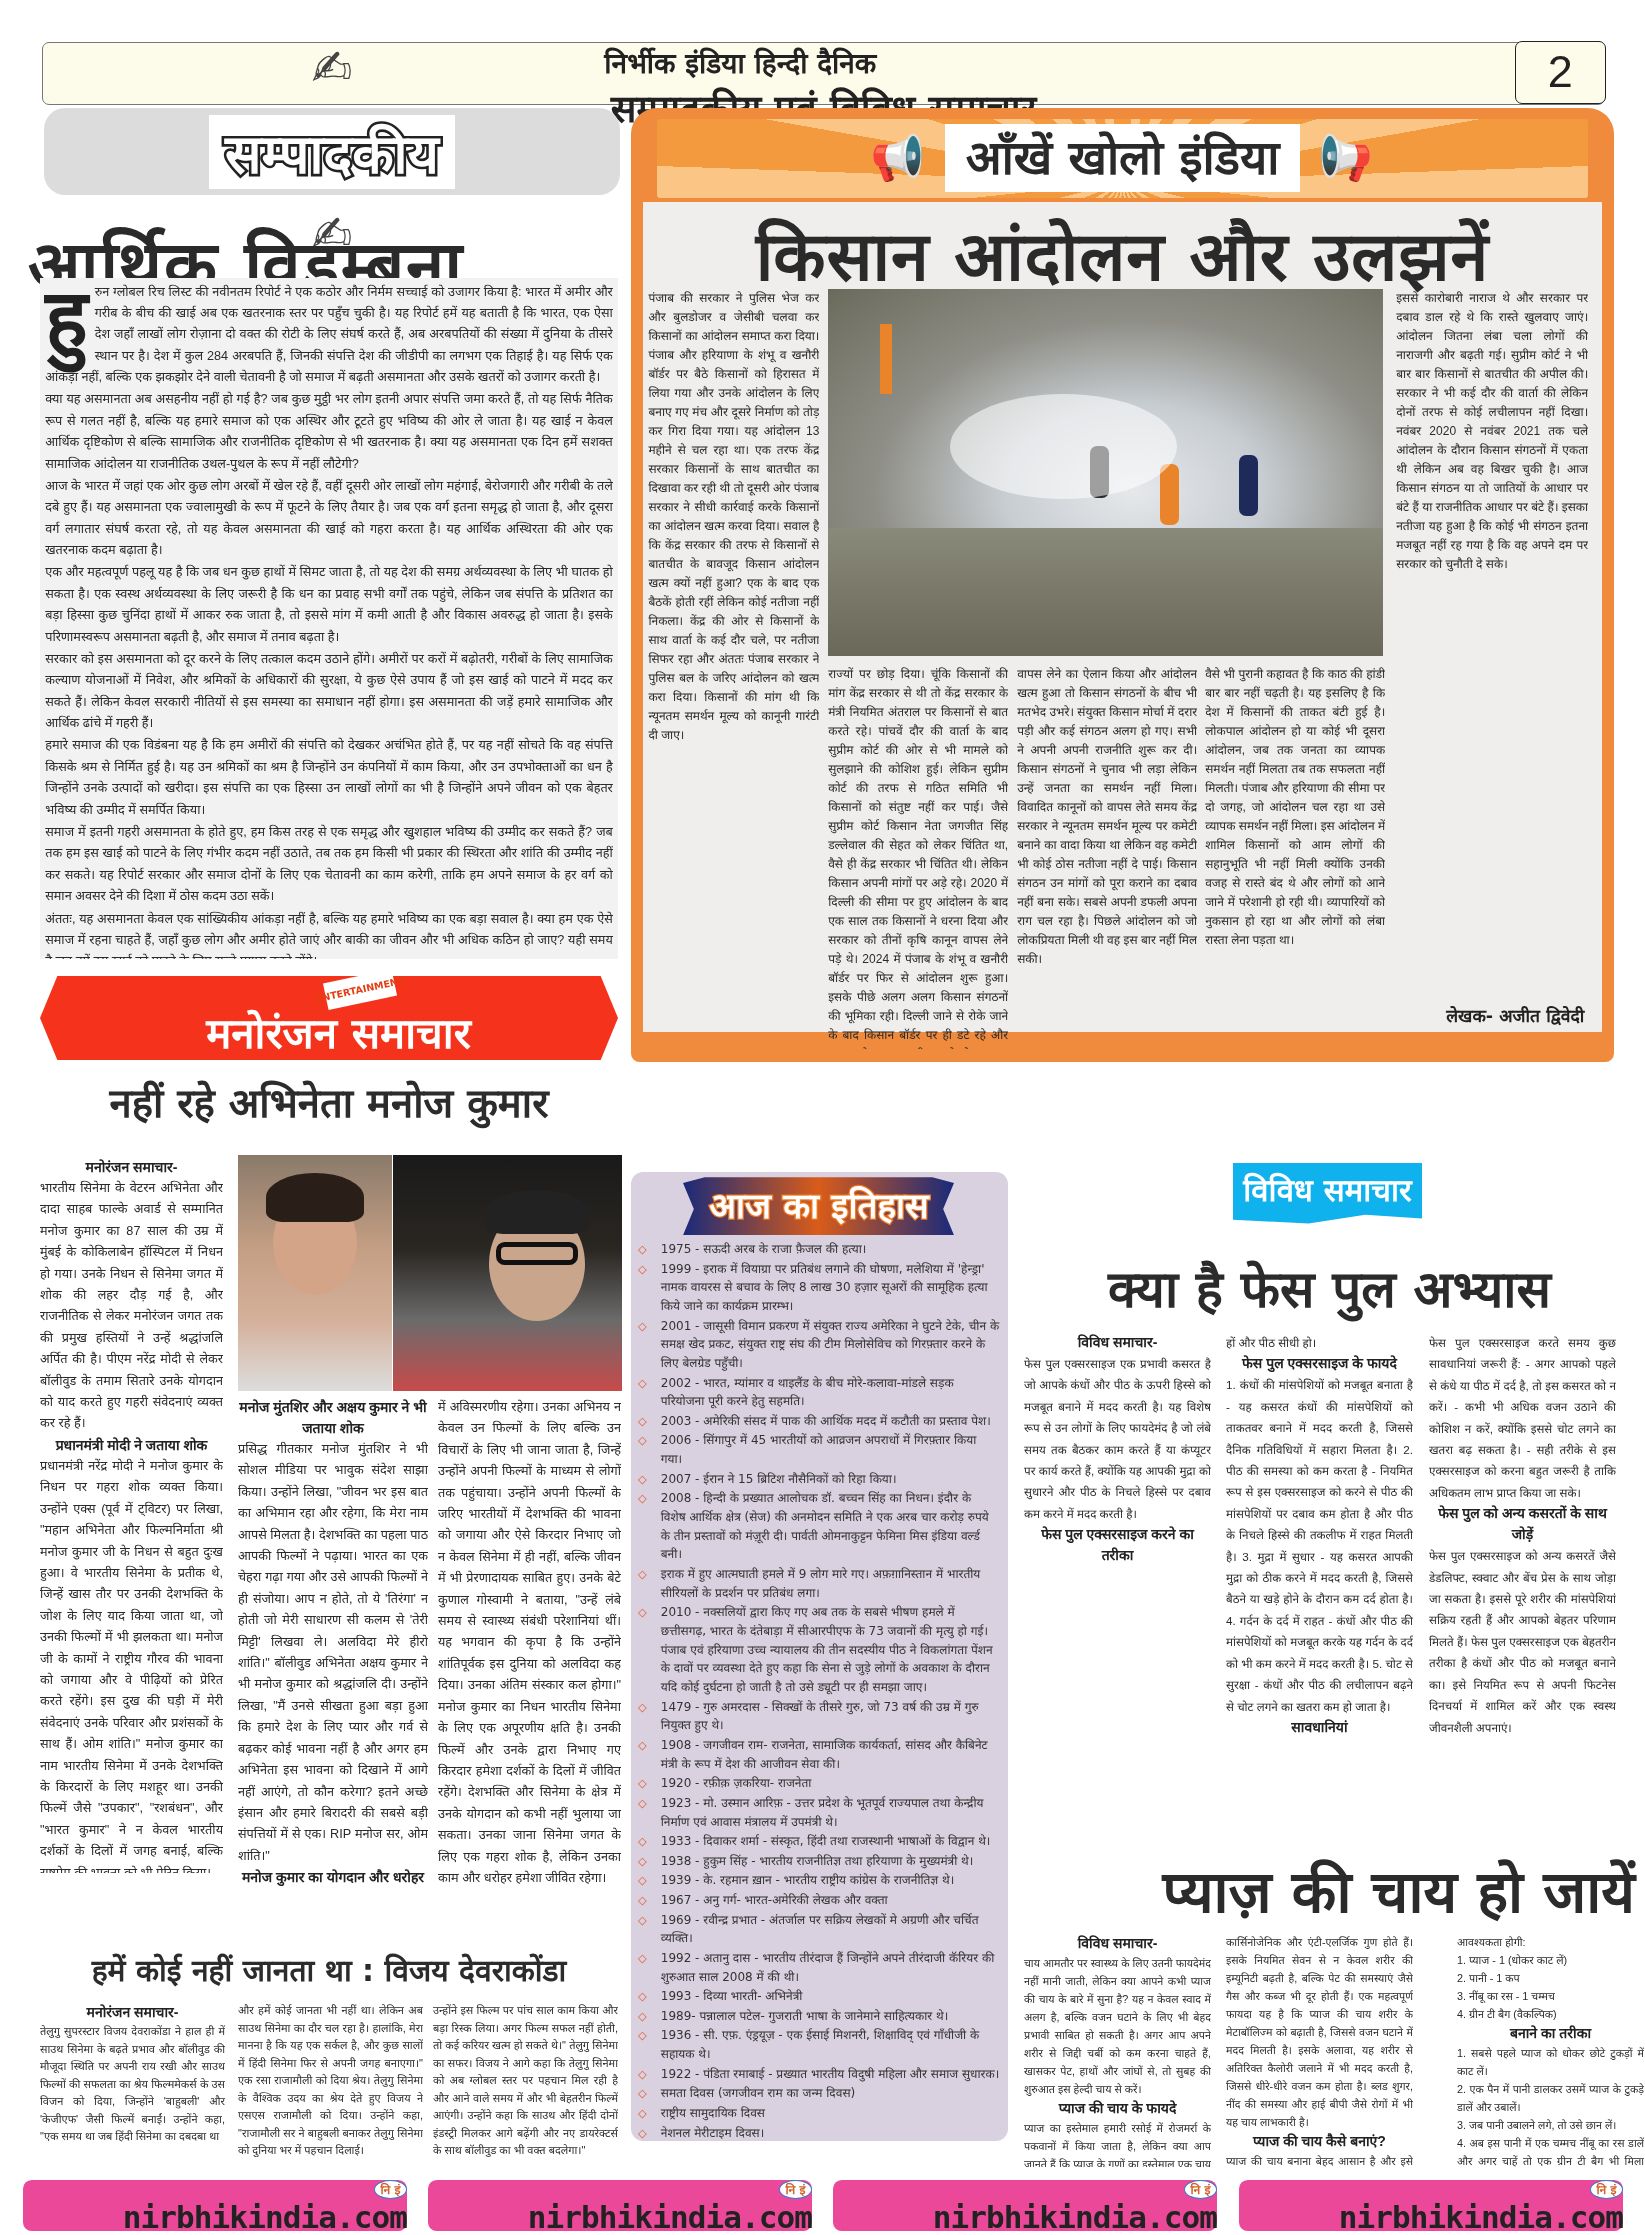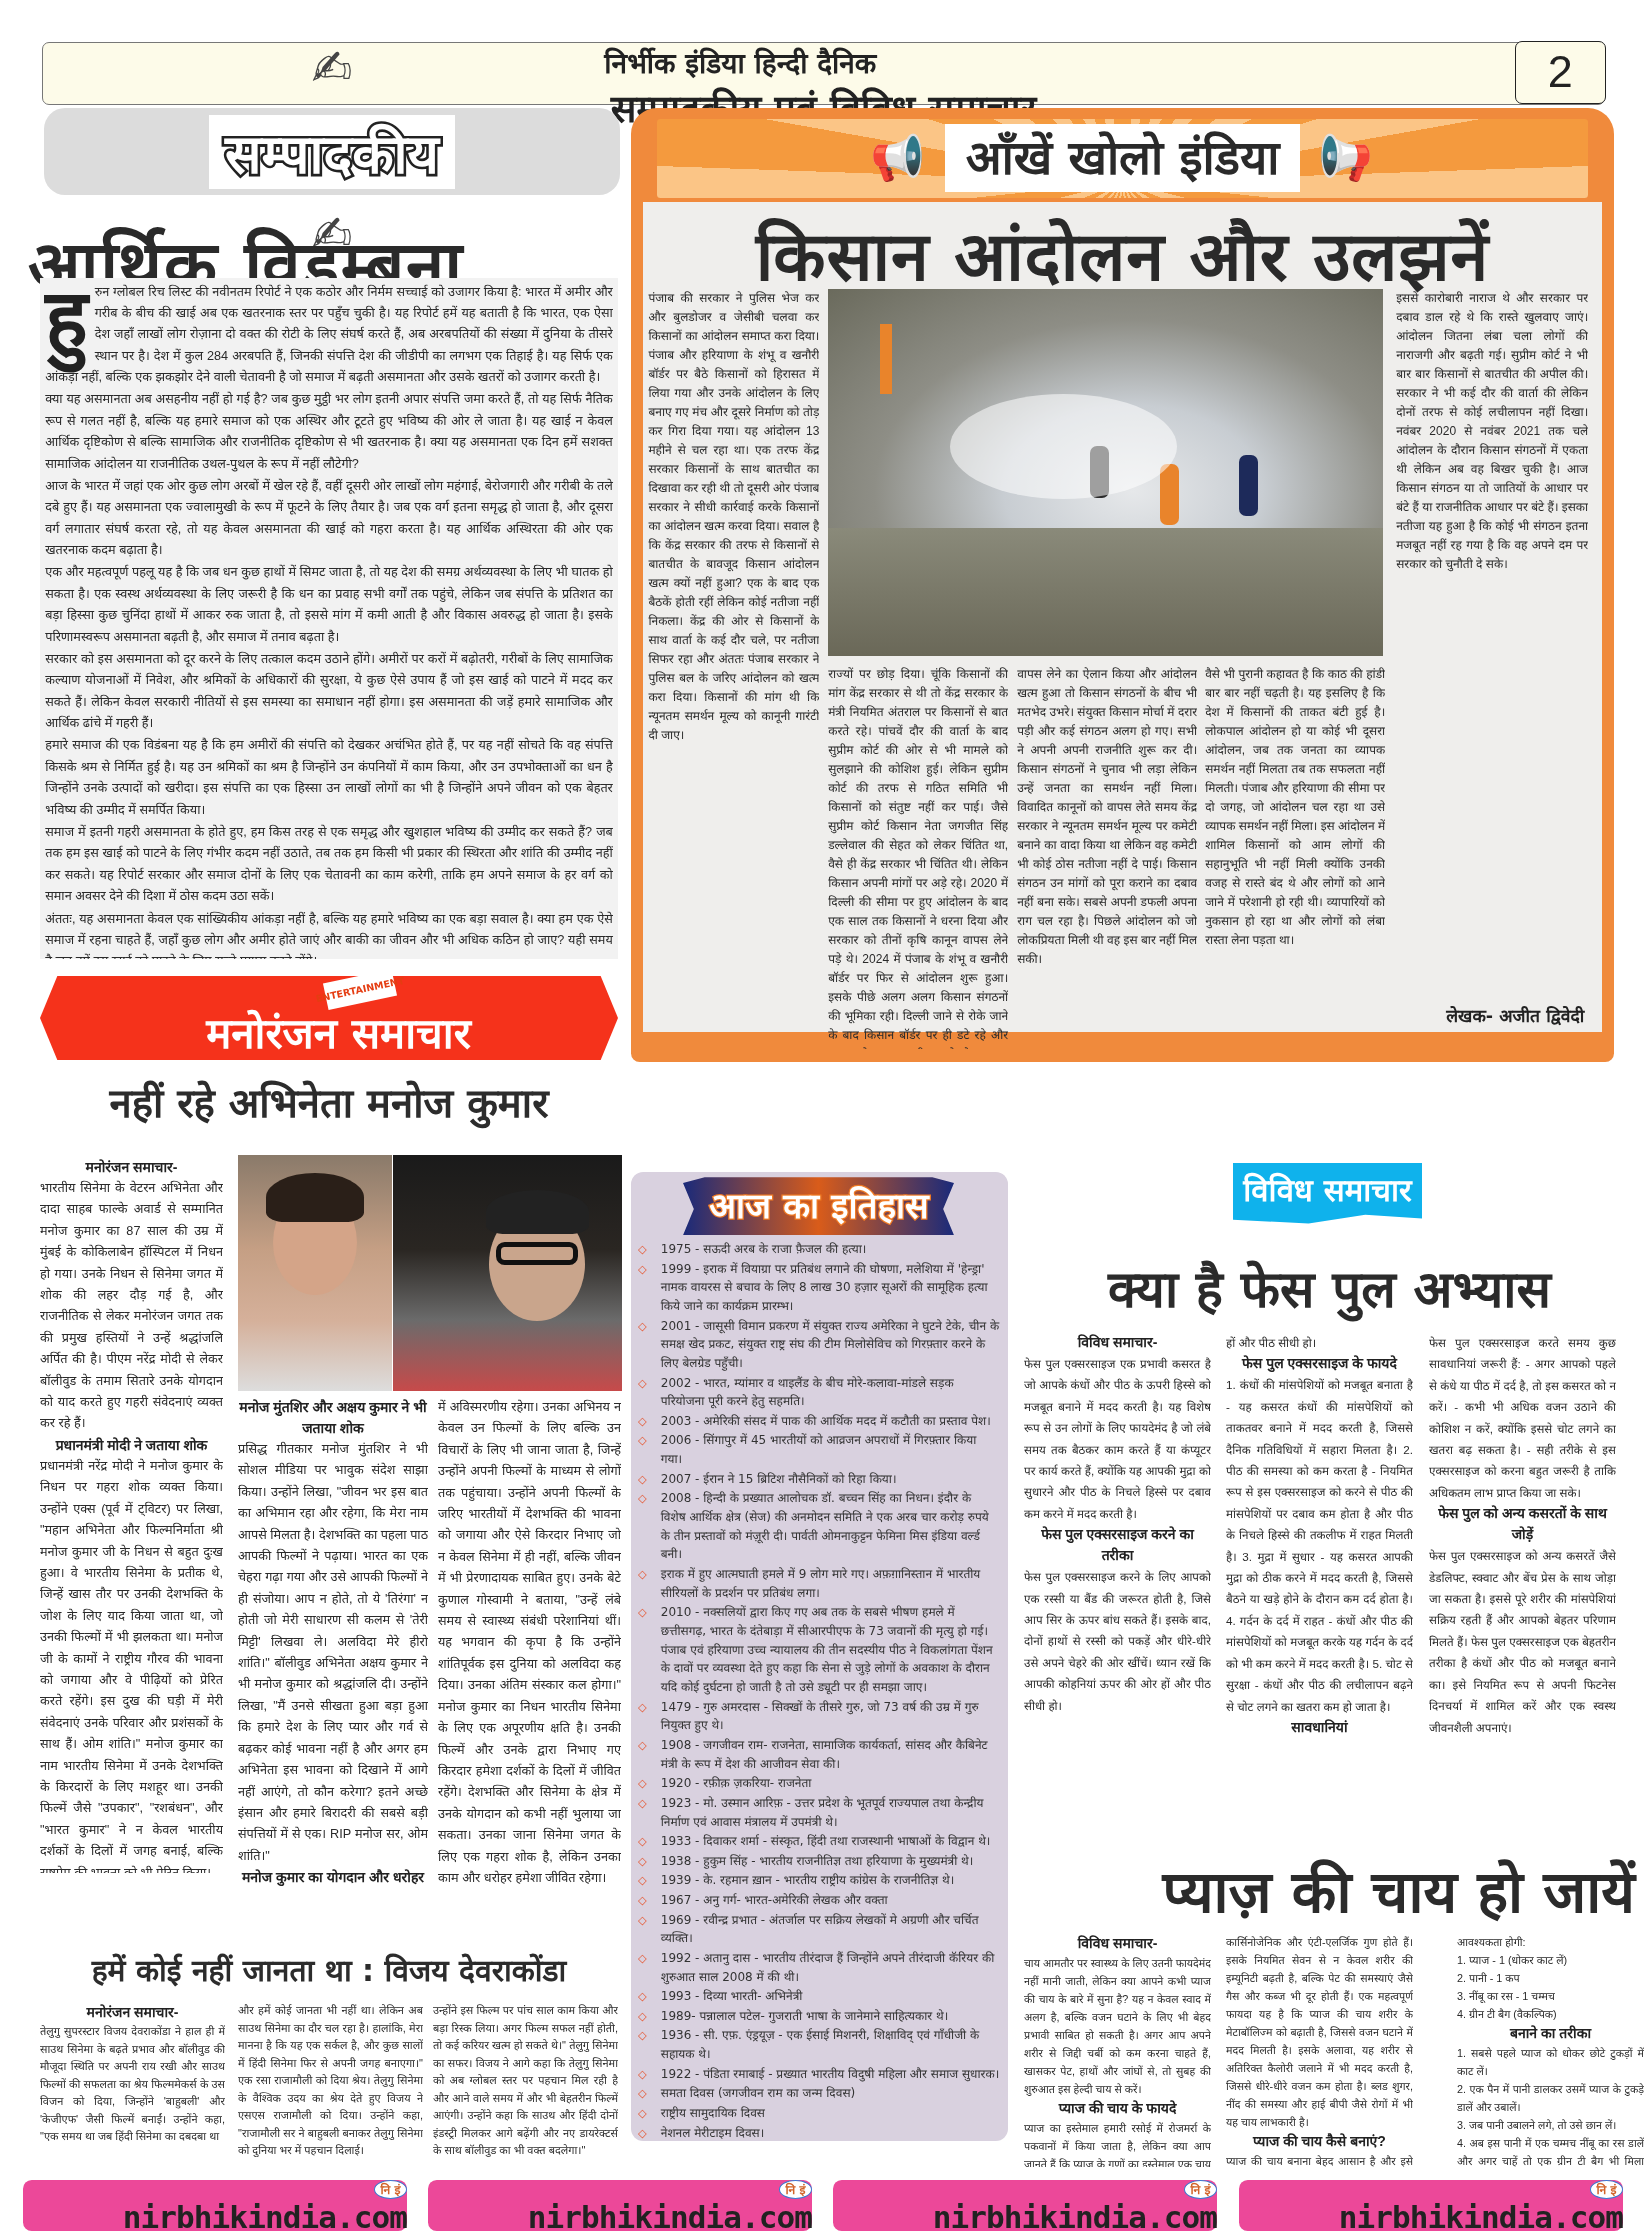--- a/index.html
+++ b/index.html
@@ -284,21 +284,20 @@
       </li>
     </ul>
 </div>
 
 <div class="abs vividh-badge">विविध समाचार</div>
 <div class="abs face-head">क्या है फेस पुल अभ्यास</div>
 <div class="abs fcol col-text" style="left:1024px;">
   <div class="sub-head">विविध समाचार-</div>
   <p>फेस पुल एक्सरसाइज एक प्रभावी कसरत है जो आपके कंधों और पीठ के ऊपरी हिस्से को मजबूत बनाने में मदद करती है। यह विशेष रूप से उन लोगों के लिए फायदेमंद है जो लंबे समय तक बैठकर काम करते हैं या कंप्यूटर पर कार्य करते हैं, क्योंकि यह आपकी मुद्रा को सुधारने और पीठ के निचले हिस्से पर दबाव कम करने में मदद करती है।</p>
   <div class="sub-head">फेस पुल एक्सरसाइज करने का तरीका</div>
-  <p>फेस पुल एक्सरसाइज करने के लिए आपको एक रस्सी या बैंड की जरूरत होती है, जिसे आप सिर के ऊपर बांध सकते हैं। इसके बाद, दोनों हाथों से रस्सी को पकड़ें और धीरे-धीरे उसे अपने चेहरे की ओर खींचें। ध्यान रखें कि आपकी कोहनियां ऊपर की ओर हों और पीठ सीधी हो।</p>
 </div>
 <div class="abs fcol col-text" style="left:1226px;">
   <p>हों और पीठ सीधी हो।</p>
   <div class="sub-head">फेस पुल एक्सरसाइज के फायदे</div>
   <p>1. कंधों की मांसपेशियों को मजबूत बनाता है - यह कसरत कंधों की मांसपेशियों को ताकतवर बनाने में मदद करती है, जिससे दैनिक गतिविधियों में सहारा मिलता है। 2. पीठ की समस्या को कम करता है - नियमित रूप से इस एक्सरसाइज को करने से पीठ की मांसपेशियों पर दबाव कम होता है और पीठ के निचले हिस्से की तकलीफ में राहत मिलती है। 3. मुद्रा में सुधार - यह कसरत आपकी मुद्रा को ठीक करने में मदद करती है, जिससे बैठने या खड़े होने के दौरान कम दर्द होता है। 4. गर्दन के दर्द में राहत - कंधों और पीठ की मांसपेशियों को मजबूत करके यह गर्दन के दर्द को भी कम करने में मदद करती है। 5. चोट से सुरक्षा - कंधों और पीठ की लचीलापन बढ़ने से चोट लगने का खतरा कम हो जाता है।</p>
   <div class="sub-head">सावधानियां</div>
 </div>
 <div class="abs fcol col-text" style="left:1429px;">
   <p>फेस पुल एक्सरसाइज करते समय कुछ सावधानियां जरूरी हैं: - अगर आपको पहले से कंधे या पीठ में दर्द है, तो इस कसरत को न करें। - कभी भी अधिक वजन उठाने की कोशिश न करें, क्योंकि इससे चोट लगने का खतरा बढ़ सकता है। - सही तरीके से इस एक्सरसाइज को करना बहुत जरूरी है ताकि अधिकतम लाभ प्राप्त किया जा सके।</p>
   <div class="sub-head">फेस पुल को अन्य कसरतों के साथ जोड़ें</div>

